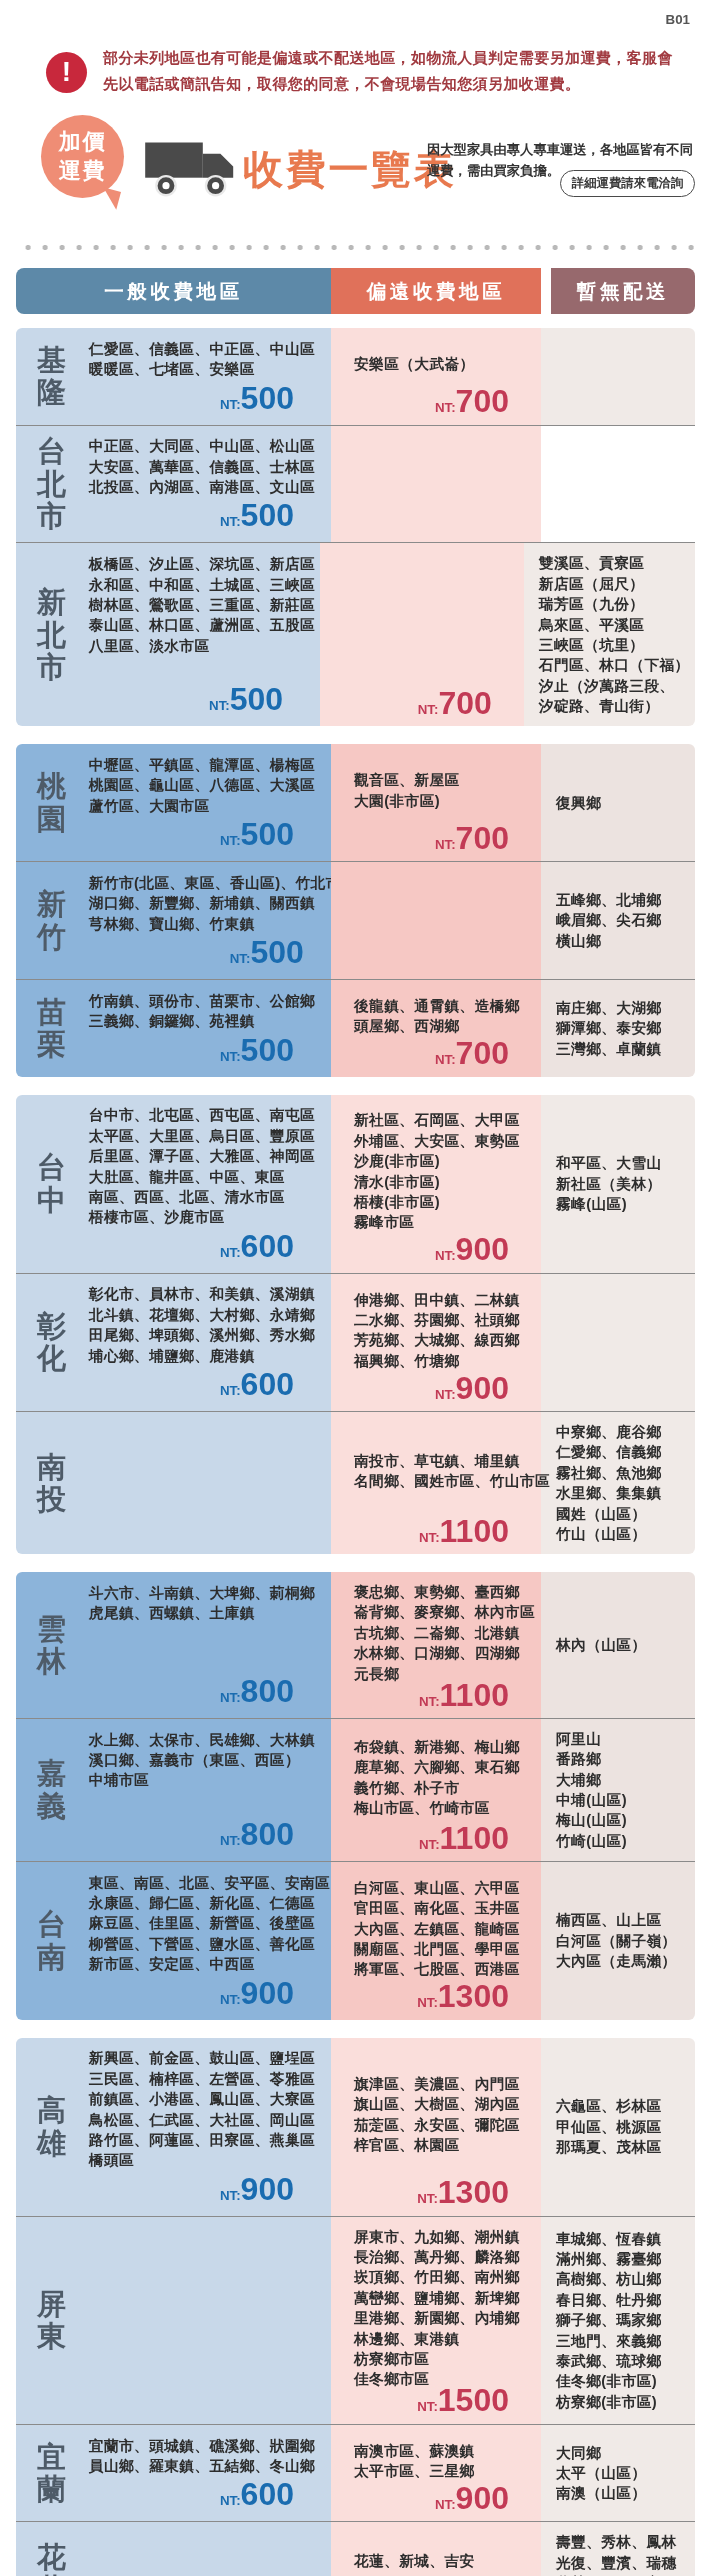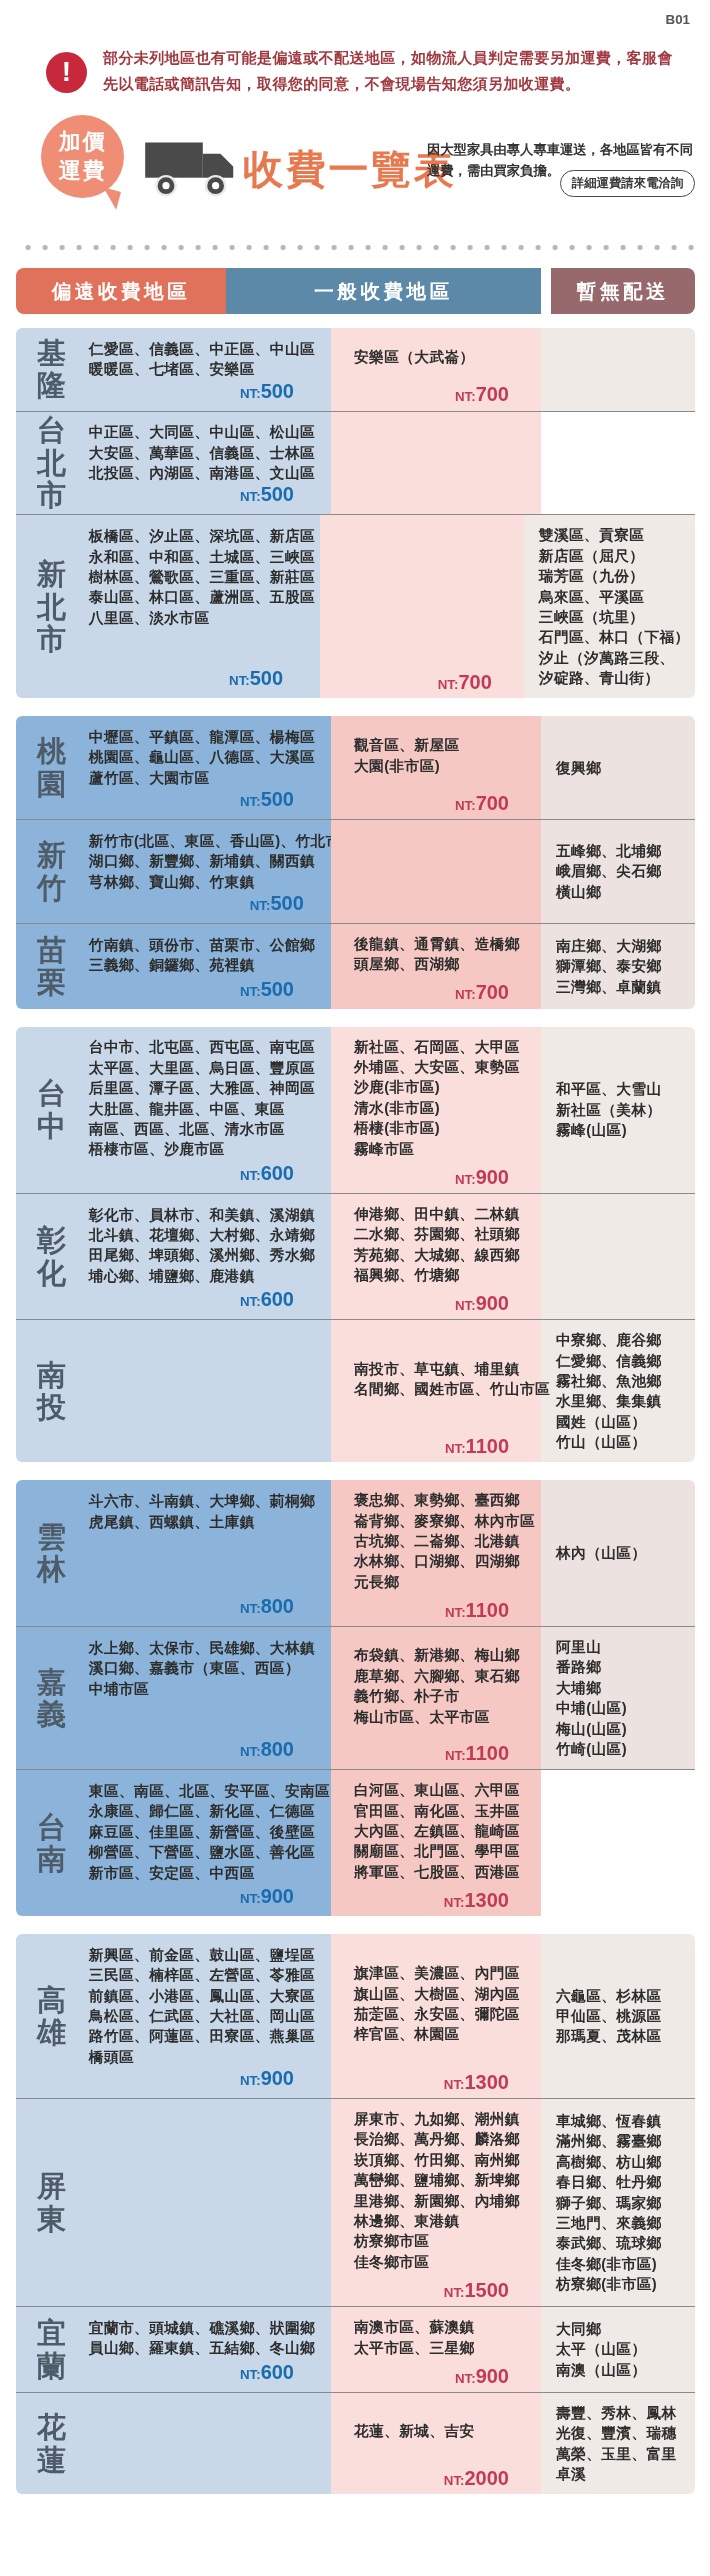--- a/index.html
+++ b/index.html
@@ -54,21 +54,21 @@
 
   .rlabel{width:71px;flex:0 0 auto;display:flex;flex-direction:column;align-items:center;justify-content:center;
     color:#4e5b68;font-size:29px;font-weight:bold;line-height:1.12;}
   .gcontent{flex:1;display:flex;flex-direction:column;padding:10.7px 0 8px 1.8px;}
   .line{font-size:14.7px;font-weight:bold;color:#2d2d2d;line-height:20.4px;letter-spacing:0.4px;white-space:nowrap;}
   .cell-remote .lines{margin:auto 0;}
   .price{white-space:nowrap;}
   .gcontent .price{margin-top:auto;align-self:flex-end;padding-right:37px;}
   .cell-remote .price{position:absolute;right:32px;bottom:4.4px;}
   .price .nt{font-size:13.3px;font-weight:bold;letter-spacing:0;}
-  .price .num{font-size:20px;font-weight:bold;letter-spacing:0;}
+  .price .num{font-size:32px;font-weight:bold;letter-spacing:0;}
   .price-blue{color:#1a6cb0;}
   .price-red{color:#c23a55;}
 </style>
 </head>
 <body>
 
 <div class="page">
   <div class="page-code">B01</div>
 
   <div class="warning">
@@ -93,22 +93,22 @@
     <div class="big-title">收費一覽表</div>
     <div class="brand-right">
       <span>因大型家具由專人專車運送，各地區皆有不同運費，需由買家負擔。</span>
       <span class="pill">詳細運費請來電洽詢</span>
     </div>
   </div>
 
   <div class="dotted"></div>
 
   <div class="thead">
+    <div class="th th-general">一般收費地區</div>
     <div class="th th-remote">偏遠收費地區</div>
-    <div class="th th-general">一般收費地區</div>
     <div class="th th-none">暫無配送</div>
   </div>
 
   <div id="rows">
       <div class="group">
         <section class="row light">
           <div class="cell cell-general">
             <div class="rlabel">
               <span>基</span>
               <span>隆</span>
@@ -411,21 +411,21 @@
                 <div class="line">中埔市區</div>
               </div>
               <div class="price price-blue"><span class="nt">NT:</span><span class="num">800</span></div>
             </div>
           </div>
           <div class="cell cell-remote has-price">
             <div class="lines">
               <div class="line">布袋鎮、新港鄉、梅山鄉</div>
               <div class="line">鹿草鄉、六腳鄉、東石鄉</div>
               <div class="line">義竹鄉、朴子市</div>
-              <div class="line">梅山市區、太平市區</div>
+              <div class="line">梅山市區、竹崎市區</div>
             </div>
             <div class="price price-red"><span class="nt">NT:</span><span class="num">1100</span></div>
           </div>
           <div class="cell cell-none">
             <div class="lines">
               <div class="line">阿里山</div>
               <div class="line">番路鄉</div>
               <div class="line">大埔鄉</div>
               <div class="line">中埔(山區)</div>
               <div class="line">梅山(山區)</div>
@@ -452,20 +452,27 @@
           </div>
           <div class="cell cell-remote has-price">
             <div class="lines">
               <div class="line">白河區、東山區、六甲區</div>
               <div class="line">官田區、南化區、玉井區</div>
               <div class="line">大內區、左鎮區、龍崎區</div>
               <div class="line">關廟區、北門區、學甲區</div>
               <div class="line">將軍區、七股區、西港區</div>
             </div>
             <div class="price price-red"><span class="nt">NT:</span><span class="num">1300</span></div>
+          </div>
+          <div class="cell cell-none">
+            <div class="lines">
+              <div class="line">楠西區、山上區</div>
+              <div class="line">白河區（關子嶺）</div>
+              <div class="line">大內區（走馬瀨）</div>
+            </div>
           </div>
         </section>
       </div>
       <div class="group">
         <section class="row light">
           <div class="cell cell-general">
             <div class="rlabel">
               <span>高</span>
               <span>雄</span>
             </div>

